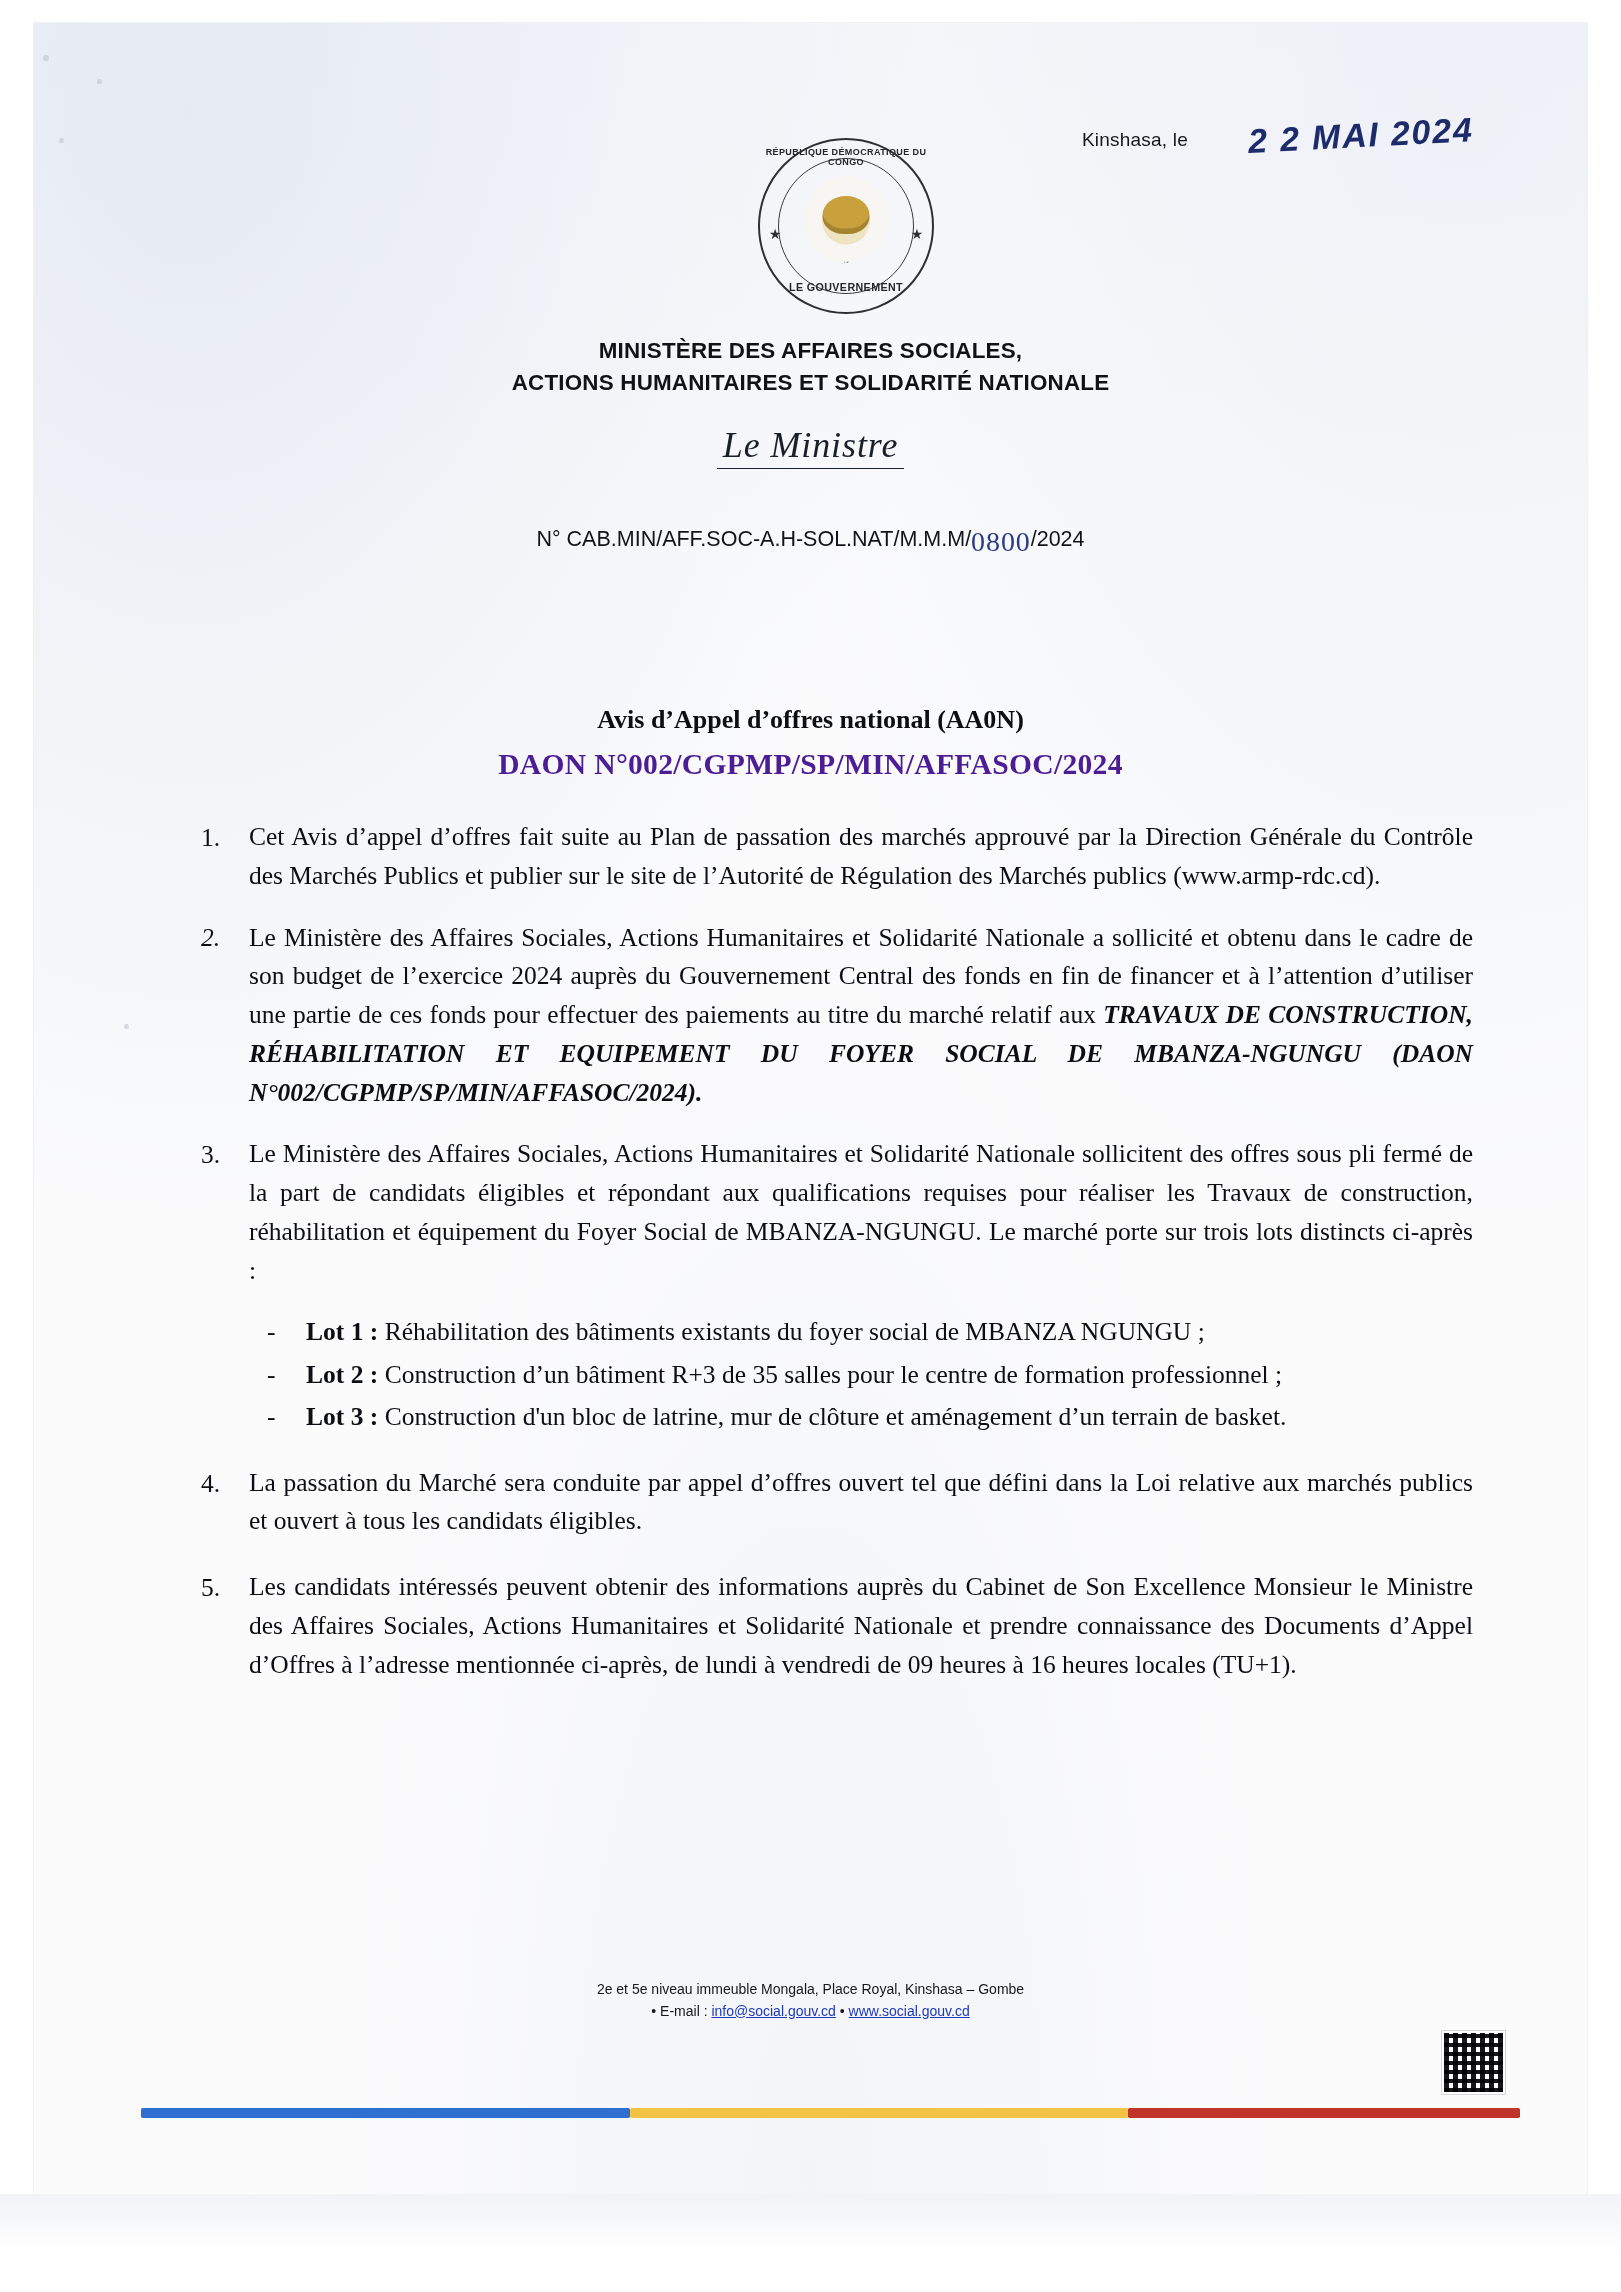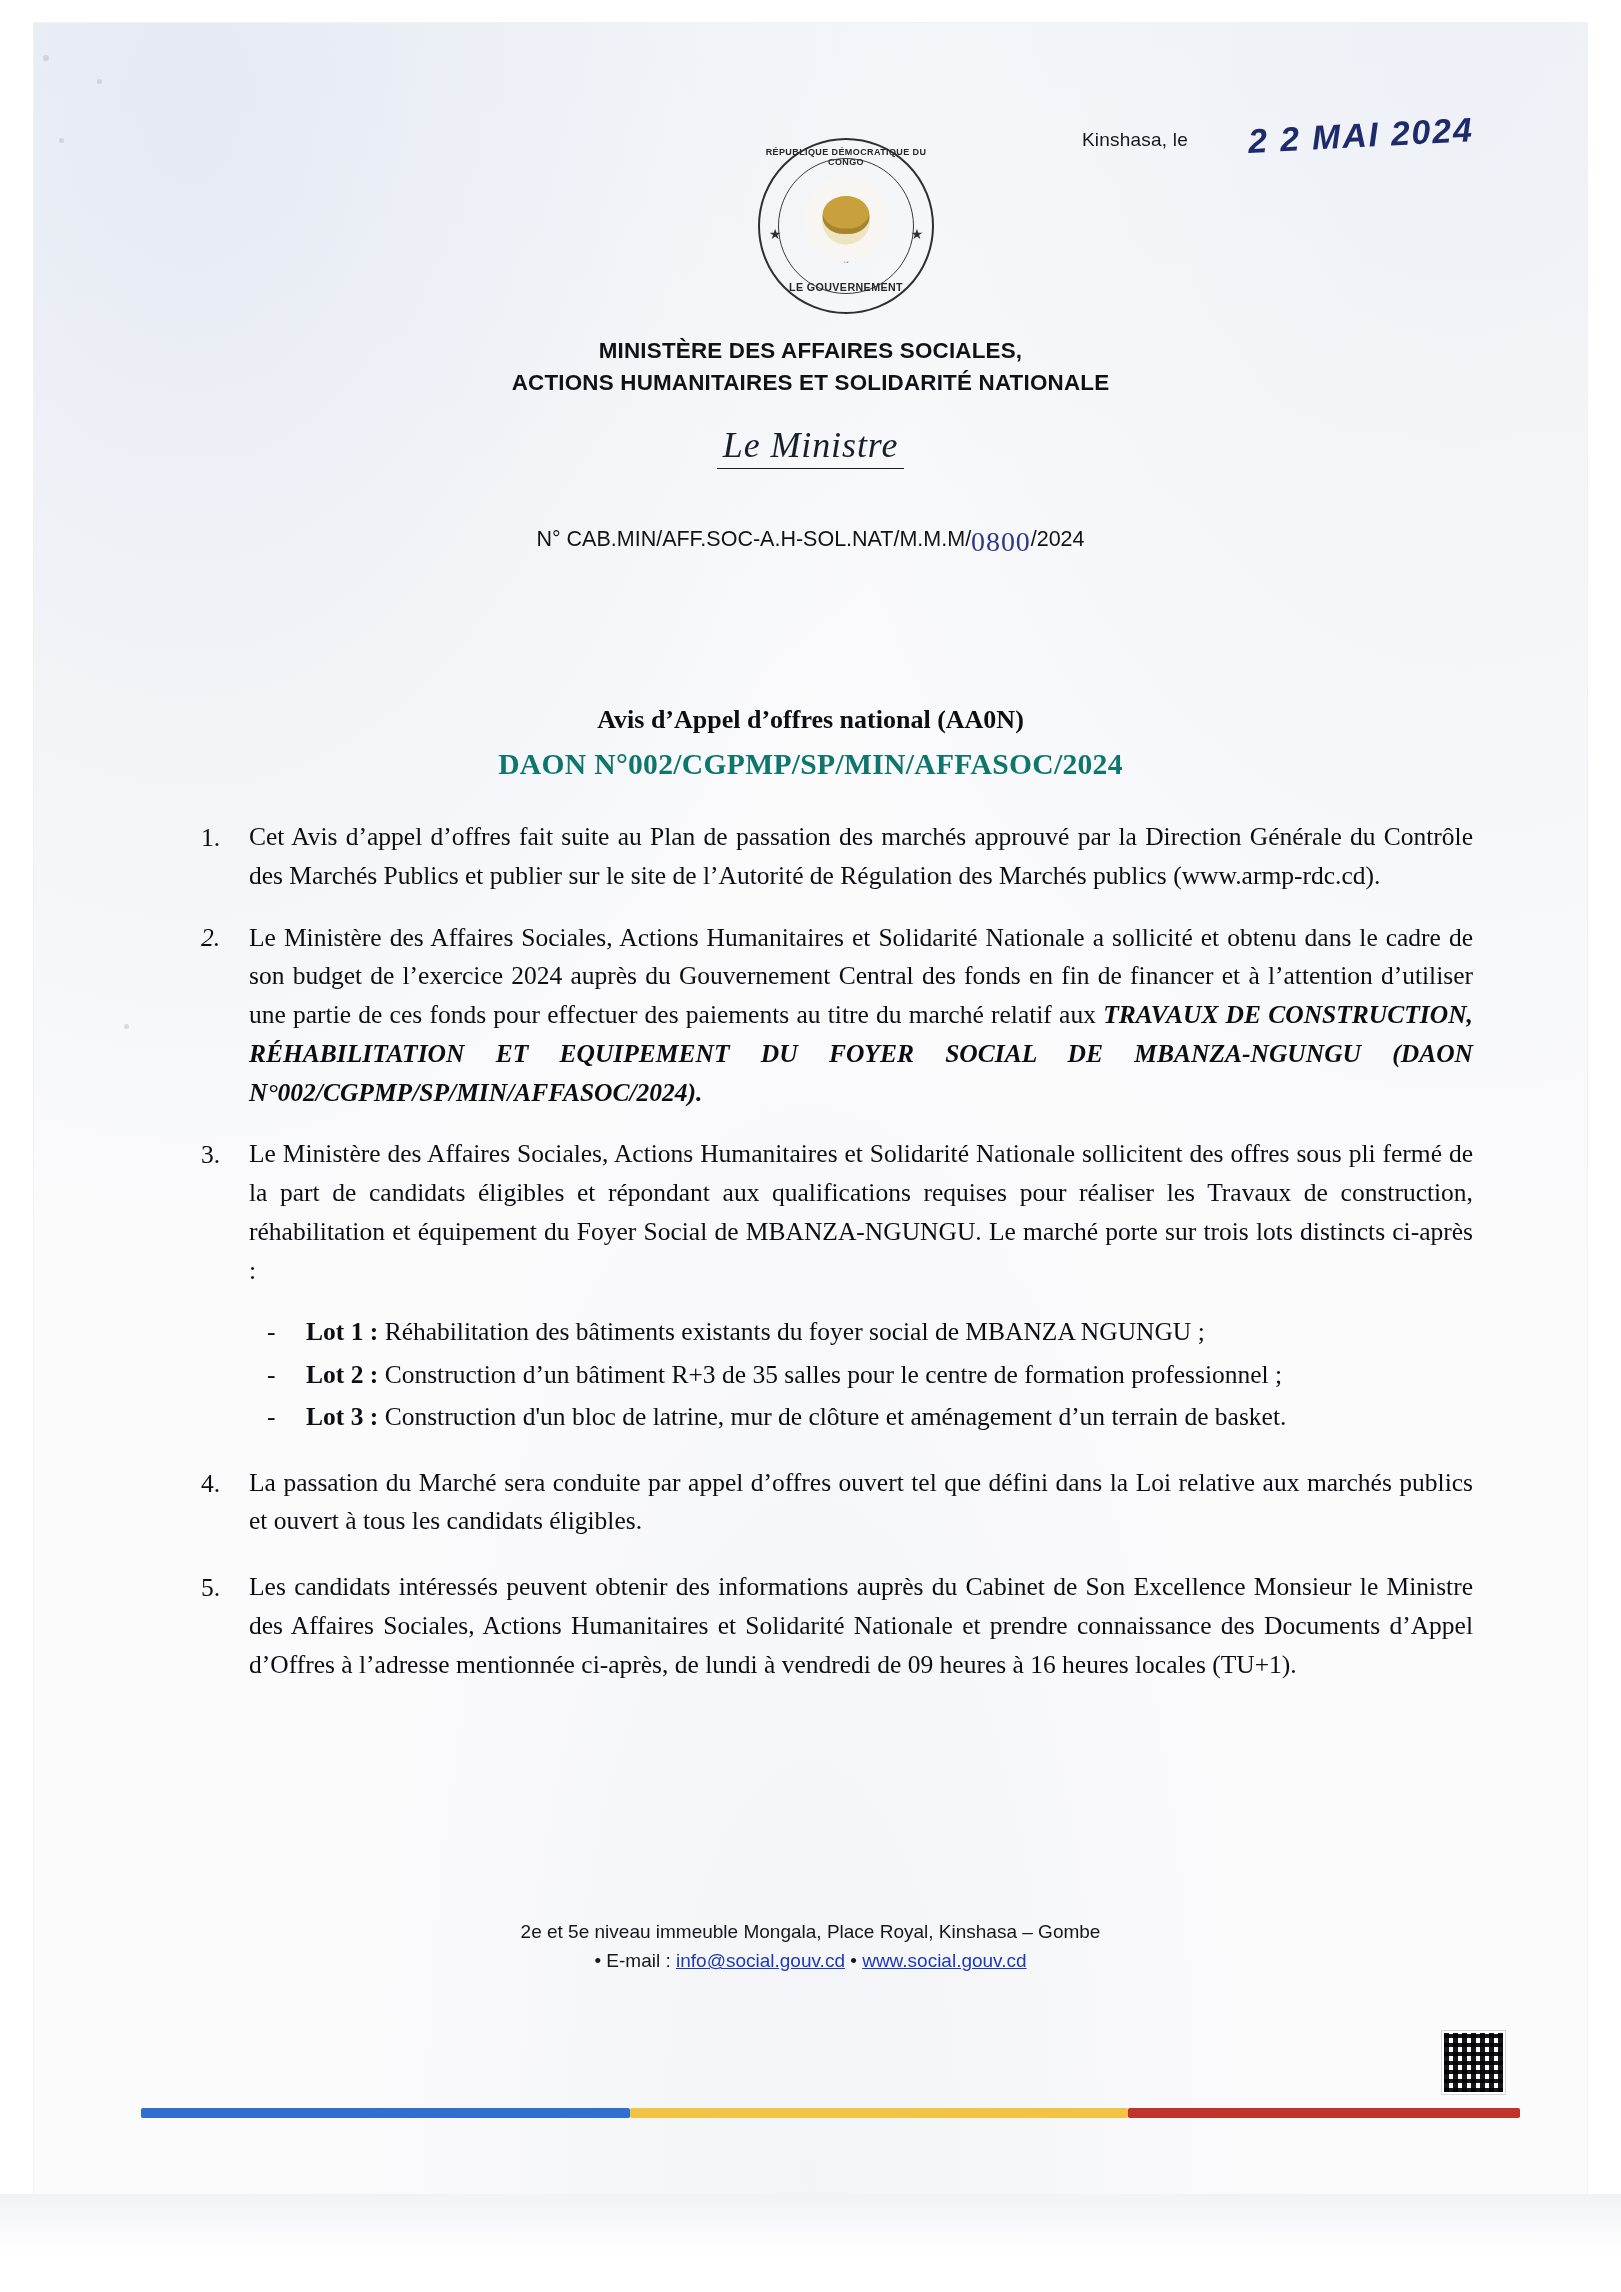--- a/index.html
+++ b/index.html
@@ -205,21 +205,21 @@
     margin-top: 28px;
   }
   .title2 {
     position: absolute;
     left: 0;
     top: 725px;
     width: 100%;
     text-align: center;
     font-weight: bold;
     font-size: 29.6px;
-    color: #0f766e;
+    color: #4c1d95;
     letter-spacing: 0.3px;
   }
 
   .body {
     position: absolute;
     left: 167px;
     top: 795px;
     width: 1272px;
     font-size: 25.5px;
     line-height: 1.52;
@@ -261,25 +261,25 @@
   }
   .lot-label { font-weight: bold; }
   .variantes {
     margin: 5.4px 0 0 16px;
   }
 
   
   .footer-text {
     position: absolute;
     left: 0;
-    top: 1894px;
-    width: 100%;
-    text-align: center;
-    font-family: "Liberation Sans", sans-serif;
-    font-size: 19px;
+    top: 1956px;
+    width: 100%;
+    text-align: center;
+    font-family: "Liberation Sans", sans-serif;
+    font-size: 14px;
     color: #15171c;
     line-height: 1.55;
   }
   .footer-text a {
     color: #1c39bb;
     text-decoration: underline;
   }
   .footer-text .sep { color: #15171c; }
 
   .qr {

